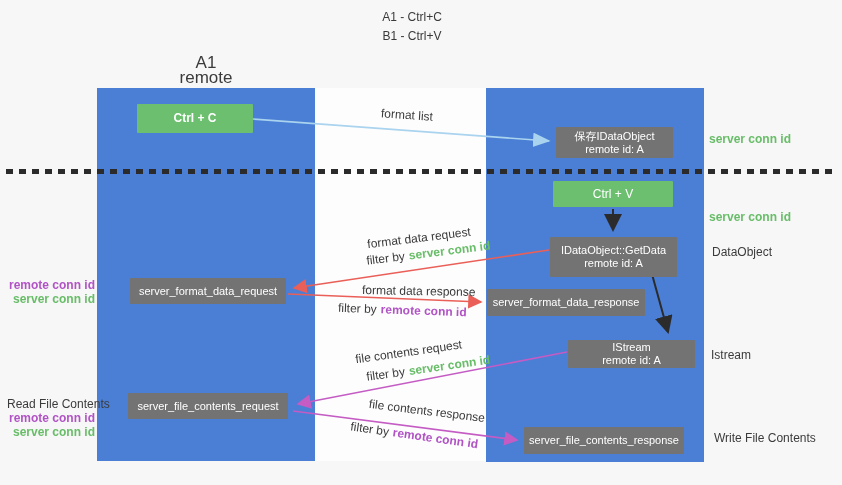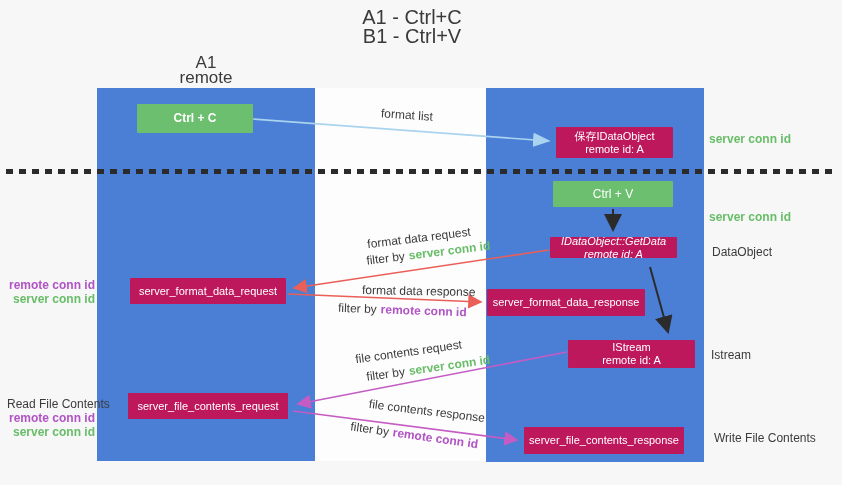--- a/index.html
+++ b/index.html
@@ -7,21 +7,21 @@
     font-family:"Liberation Sans",sans-serif;
     background:#f7f7f7;
     width:842px;height:485px;
     position:relative;overflow:hidden;
     color:#3b3b3b;
   }
   .stage{position:absolute;left:0;top:0;width:842px;height:485px;}
 
   .title{
     position:absolute;left:292px;top:8px;width:240px;
-    text-align:center;font-size:20px;line-height:19px;color:#3a3a3a;
+    text-align:center;font-size:12px;line-height:19px;color:#3a3a3a;
   }
 
   .lane-header{position:absolute;width:218px;text-align:center;font-size:17px;line-height:15px;color:#3b3b3b;top:55px;}
   .lane-header.a{left:97px;}
   .lane-header.b{left:486px;}
 
   .mid-white{position:absolute;left:315px;top:88px;width:171px;height:373px;background:#fdfdfd;z-index:1;}
   .lane{position:absolute;top:88px;width:218px;height:373px;background:#4a7fd5;z-index:1;}
   .lane.a{left:97px;}
   .lane.b{left:486px;height:374px;}
@@ -32,26 +32,26 @@
   }
 
   svg.arrows{position:absolute;left:0;top:0;width:842px;height:485px;z-index:2;pointer-events:none;}
 
   .node{
     position:absolute;z-index:3;color:#fff;text-align:center;
     display:flex;flex-direction:column;justify-content:center;align-items:center;
     font-size:11px;line-height:13px;border-radius:1px;
   }
   .node.green{background:#6dbf70;font-size:12px;}
-  .node.orange{background:#be185d;}
+  .node.orange{background:#737373;}
 
   .n-ctrl-c{left:137px;top:104px;width:116px;height:29px;font-weight:bold;}
   .n-save{left:556px;top:127px;width:117px;height:31px;}
   .n-ctrl-v{left:553px;top:181px;width:120px;height:26px;}
-  .n-getdata{left:550px;top:237px;width:127px;height:21px;font-style:italic;}
+  .n-getdata{left:550px;top:237px;width:127px;height:40px;}
   .n-format-req{left:130px;top:278px;width:156px;height:26px;}
   .n-format-resp{left:487px;top:289px;width:158px;height:27px;}
   .n-istream{left:568px;top:340px;width:127px;height:28px;}
   .n-file-req{left:128px;top:393px;width:160px;height:26px;}
   .n-file-resp{left:524px;top:427px;width:160px;height:27px;}
 
   .flow-label{
     position:absolute;z-index:4;font-size:12px;color:#3b3b3b;
     text-align:center;white-space:nowrap;
   }

